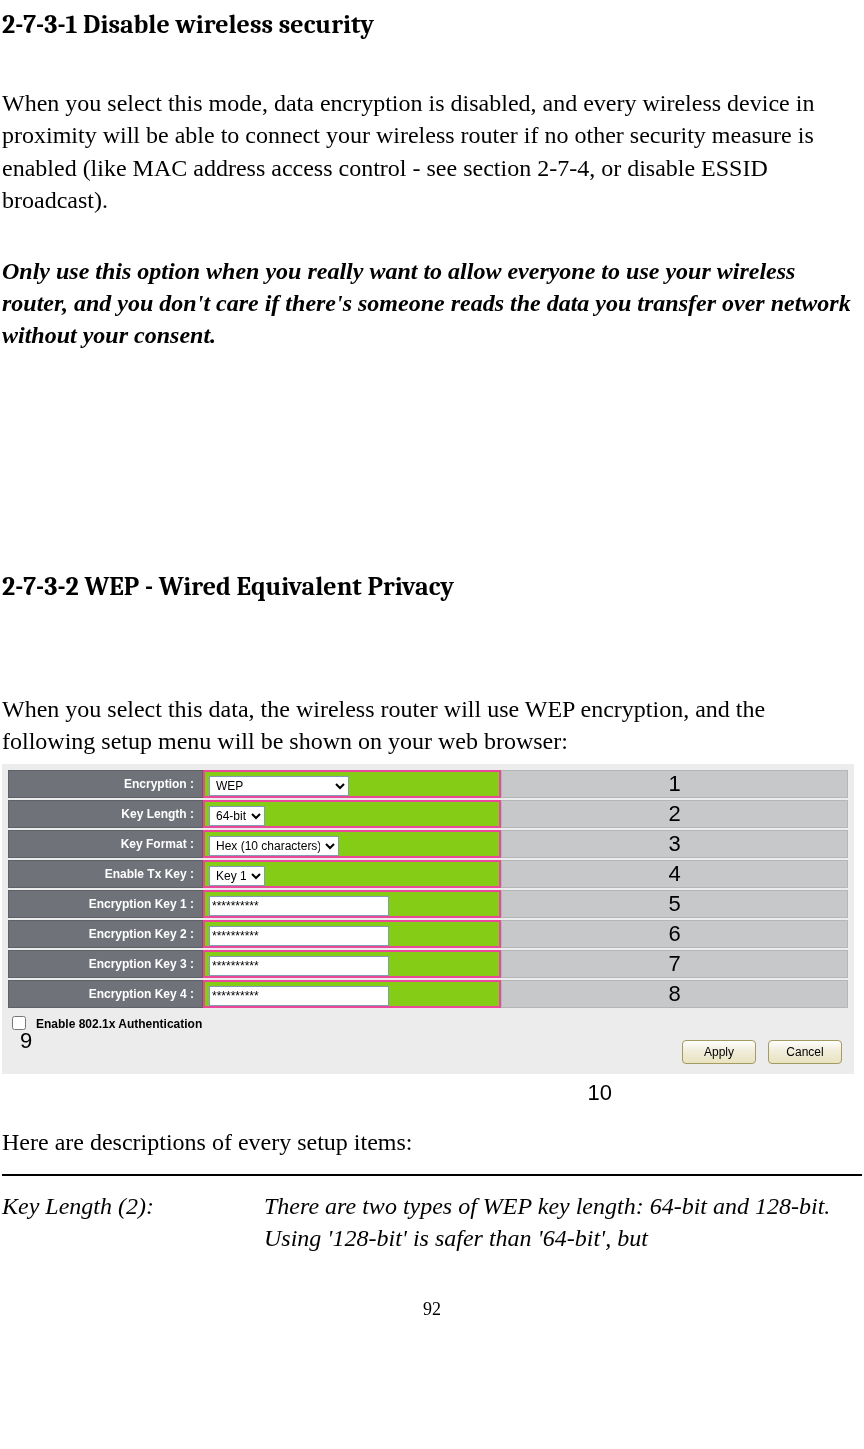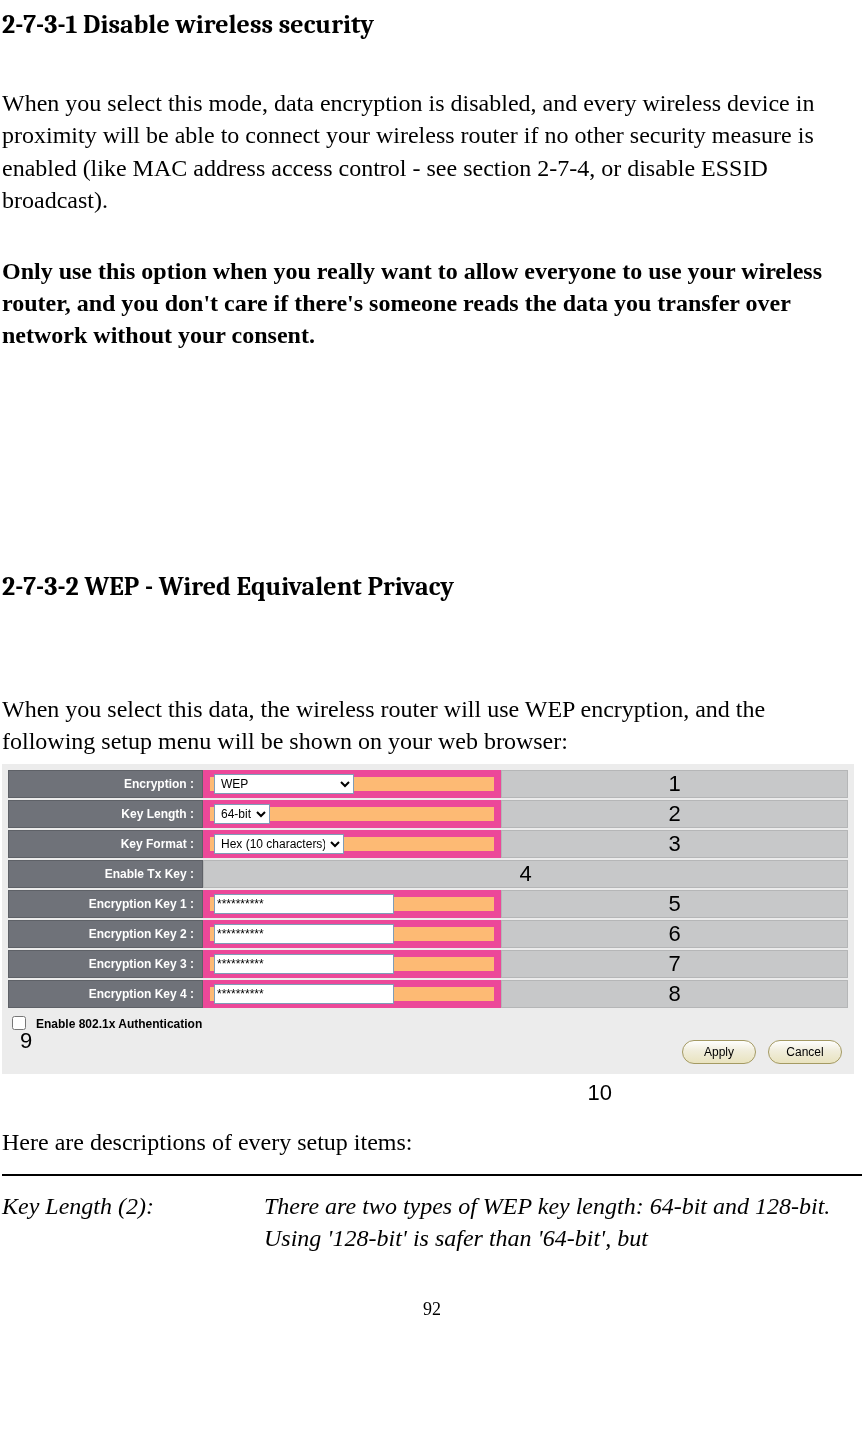--- a/index.html
+++ b/index.html
@@ -13,21 +13,21 @@
     padding: 8px 2px 20px 2px;
     position: relative;
   }
   .h3 {
     font-family: Cambria, "Times New Roman", serif;
     font-weight: bold;
     font-size: 26px;
     margin-bottom: 44px;
   }
   .para { margin-bottom: 38px; font-size: 24px; }
-  .italic-bold { font-weight: bold; font-family: "Times New Roman", serif; }
+  .italic-bold { font-style: italic; font-weight: bold; font-family: "Times New Roman", serif; }
   .big-gap { height: 180px; }
 
   
   .panel {
     width: 852px;
     background: #ececec;
     padding: 6px 6px 8px 6px;
     font-family: Arial, sans-serif;
     font-size: 12px;
     position: relative;
@@ -47,24 +47,24 @@
     font-weight: bold;
     font-size: 12px;
     display: flex;
     align-items: center;
     justify-content: flex-end;
     padding-right: 8px;
     font-family: Arial, sans-serif;
   }
   .row-field {
     flex: 0 0 298px;
-    background: #fdba74;
-    border: 7px solid #ec4899;
-    display: flex;
-    align-items: center;
+    background: #84cc16;
+    border: 2px solid #ec4899;
+    display: flex;
+    align-items: flex-end;
     padding-left: 4px;
   }
   .row-numf {
     flex:1;
     display: flex;
     align-items: center;
     justify-content: center;
     color: #000;
     font-family: Arial, sans-serif;
     font-size: 22px;
@@ -102,21 +102,21 @@
   .button-bar {
     display: flex;
     justify-content: flex-end;
     gap: 12px;
     padding: 0 6px 2px 0;
   }
   .btn {
     min-width: 74px;
     height: 24px;
     border: 1px solid #a49a63;
-    border-radius: 12px;
+    border-radius: 4px;
     background: linear-gradient(#fefefe, #f0eddb 45%, #e9e3bf);
     color: #000;
     font-family: Arial, sans-serif;
     font-size: 12px;
     display: flex;
     align-items: center;
     justify-content: center;
     cursor: pointer;
   }
   .overlay-9 {
@@ -196,20 +196,23 @@
   <div class="form-row">
     <div class="row-label">Key Format :</div>
     <div class="row-field">
         <select class="sel-keyfmt"><option>Hex (10 characters)</option></select>
       </div>
     <div class="row-numf">3</div>
   </div>
 
   <div class="form-row">
     <div class="row-label">Enable Tx Key :</div>
+    <div class="row-field">
+        <select class="sel-txkey"><option>Key 1</option></select>
+      </div>
     <div class="row-numf">4</div>
   </div>
 
   <div class="form-row">
     <div class="row-label">Encryption Key 1 :</div>
     <div class="row-field">
         <input type="text" class="inp-key" value="**********" style="">
       </div>
     <div class="row-numf">5</div>
   </div>

